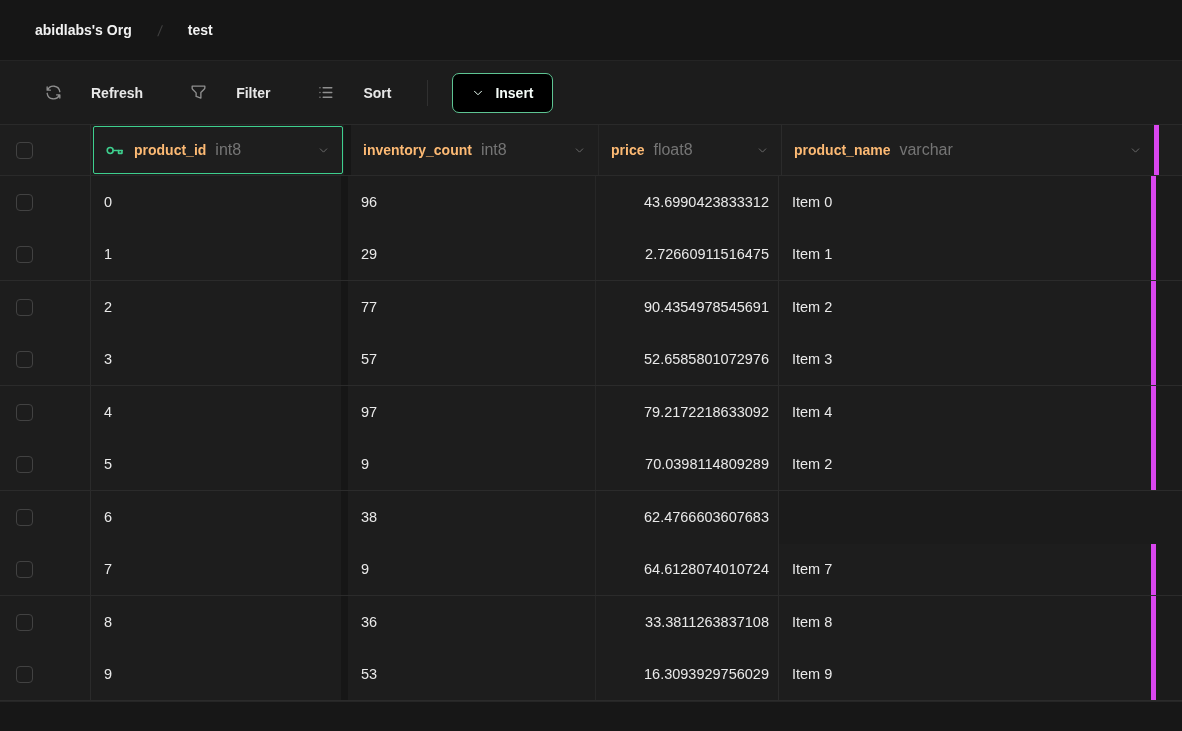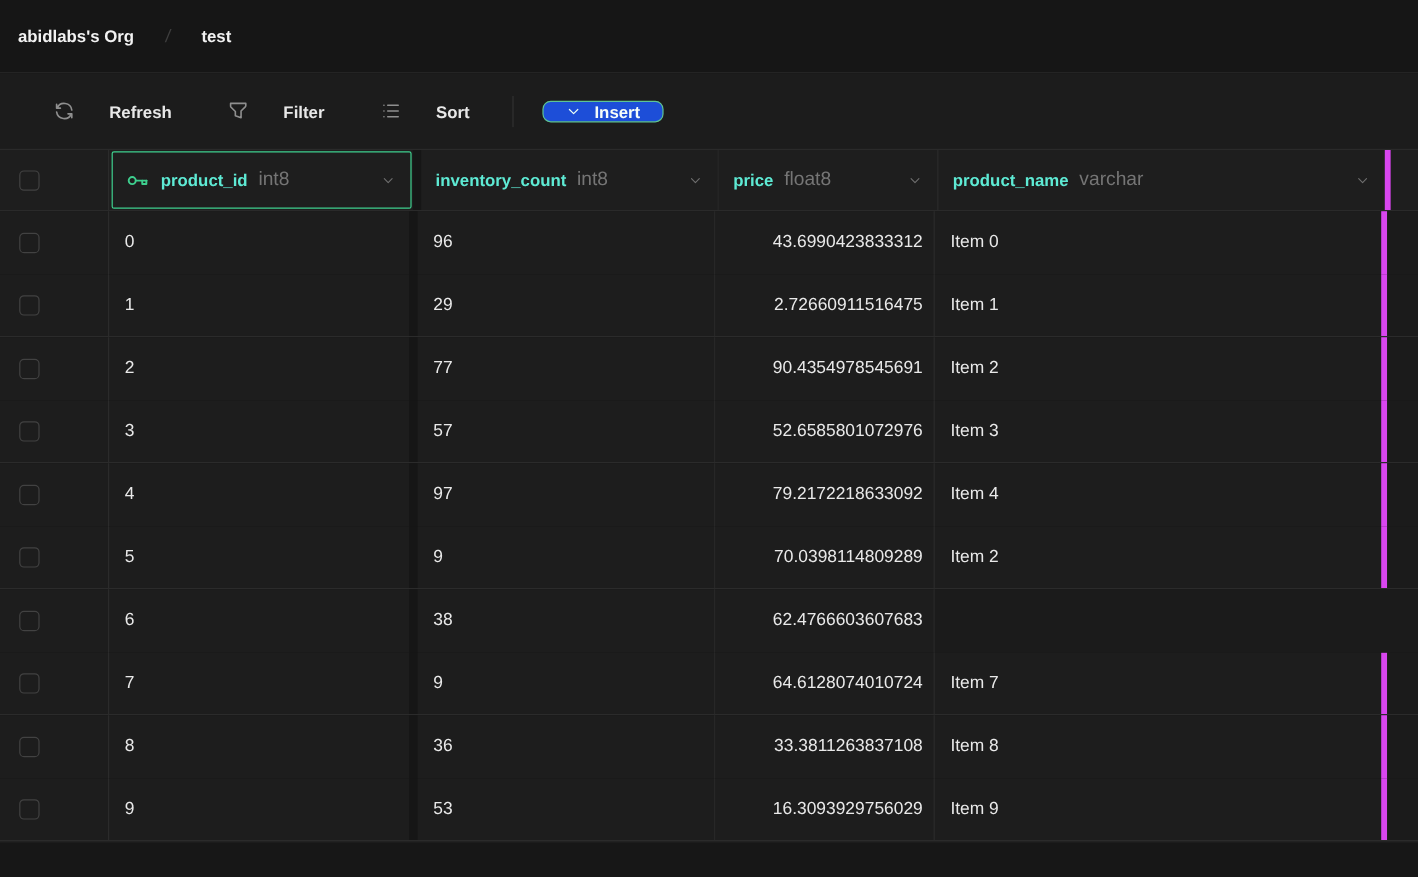--- a/index.html
+++ b/index.html
@@ -7,43 +7,43 @@
   body {
     background: #171717;
     font-family: "Liberation Sans", "DejaVu Sans", sans-serif;
     color: #ededed;
     -webkit-font-smoothing: antialiased;
   }
   
   .topbar {
     height: 61px; display: flex; align-items: center;
     background: #161616; border-bottom: 1px solid #242424;
-    padding-left: 15px;
+    padding-left: 35px;
   }
   .crumb { font-size: 14px; font-weight: 700; color: #f2f2f2; cursor: pointer; }
   .crumb-sep { color: #3f3f3f; font-size: 15px; margin: 0 26px; transform: skewX(-8deg); }
   
   .toolbar {
     height: 64px; display: flex; align-items: center;
     background: #1c1c1c; border-bottom: 1px solid #2a2a2a;
     padding-left: 36px;
   }
   .tool-btn {
     display: flex; align-items: center; gap: 28px;
     background: none; border: none; color: #e8e8e8;
     font-family: inherit; font-size: 14px; font-weight: 600;
     cursor: pointer; padding: 6px 8px; border-radius: 4px;
   }
   .tool-btn + .tool-btn { margin-left: 30px; }
   .tool-btn svg { stroke: #8f8f8f; }
   .toolbar-divider { width: 1px; height: 26px; background: #303030; margin: 0 24px 0 28px; }
   .insert-btn {
     display: flex; align-items: center; gap: 10px;
-    height: 18px; padding: 0 18px;
-    background: #1d4ed8; border: 1px solid #5ec493; border-radius: 7px;
+    height: 40px; padding: 0 18px;
+    background: #000000; border: 1px solid #5ec493; border-radius: 7px;
     color: #f6fdf9; font-family: inherit; font-size: 14px; font-weight: 600;
     cursor: pointer;
   }
   .insert-btn svg { stroke: #eafff4; }
   
   .grid { background: #161616; }
   .grid-row { display: flex; align-items: stretch; }
   .header-row { height: 51px; background: #1e1e1e; border-bottom: 1px solid #2a2a2a; }
   .body-row { height: 52.5px; background: #1d1d1d; }
   .body-row.group-end { border-bottom: 1px solid #2b2b2b; }
@@ -56,21 +56,21 @@
   .col-fill  { flex: 1; background: #1b1b1b; }
   .header-row .col-fill { background: #1e1e1e; }
   .checkbox {
     width: 17px; height: 17px; border: 1px solid #424242;
     border-radius: 4px; background: transparent; cursor: pointer;
   }
   .hcell {
     display: flex; align-items: center; gap: 9px;
     padding: 0 12px; font-size: 14px; cursor: pointer;
   }
-  .hcell .col-title { font-weight: 700; color: #5eead4; white-space: nowrap; }
+  .hcell .col-title { font-weight: 700; color: #fdba74; white-space: nowrap; }
   .hcell .col-type { color: #757575; font-size: 16px; white-space: nowrap; }
   .hcell .menu-chevron { margin-left: auto; display: flex; cursor: pointer; }
   .hcell .menu-chevron svg { stroke: #6f6f6f; }
   .hcell-selected {
     border: 1px solid #3ecf8e; border-radius: 2px;
     margin: 1px 1px 1px 2px; background: #1e1e1e;
   }
   .dcell {
     display: flex; align-items: center; padding: 0 13px;
     font-size: 14.5px; color: #e9e9e9; cursor: cell; white-space: nowrap;

